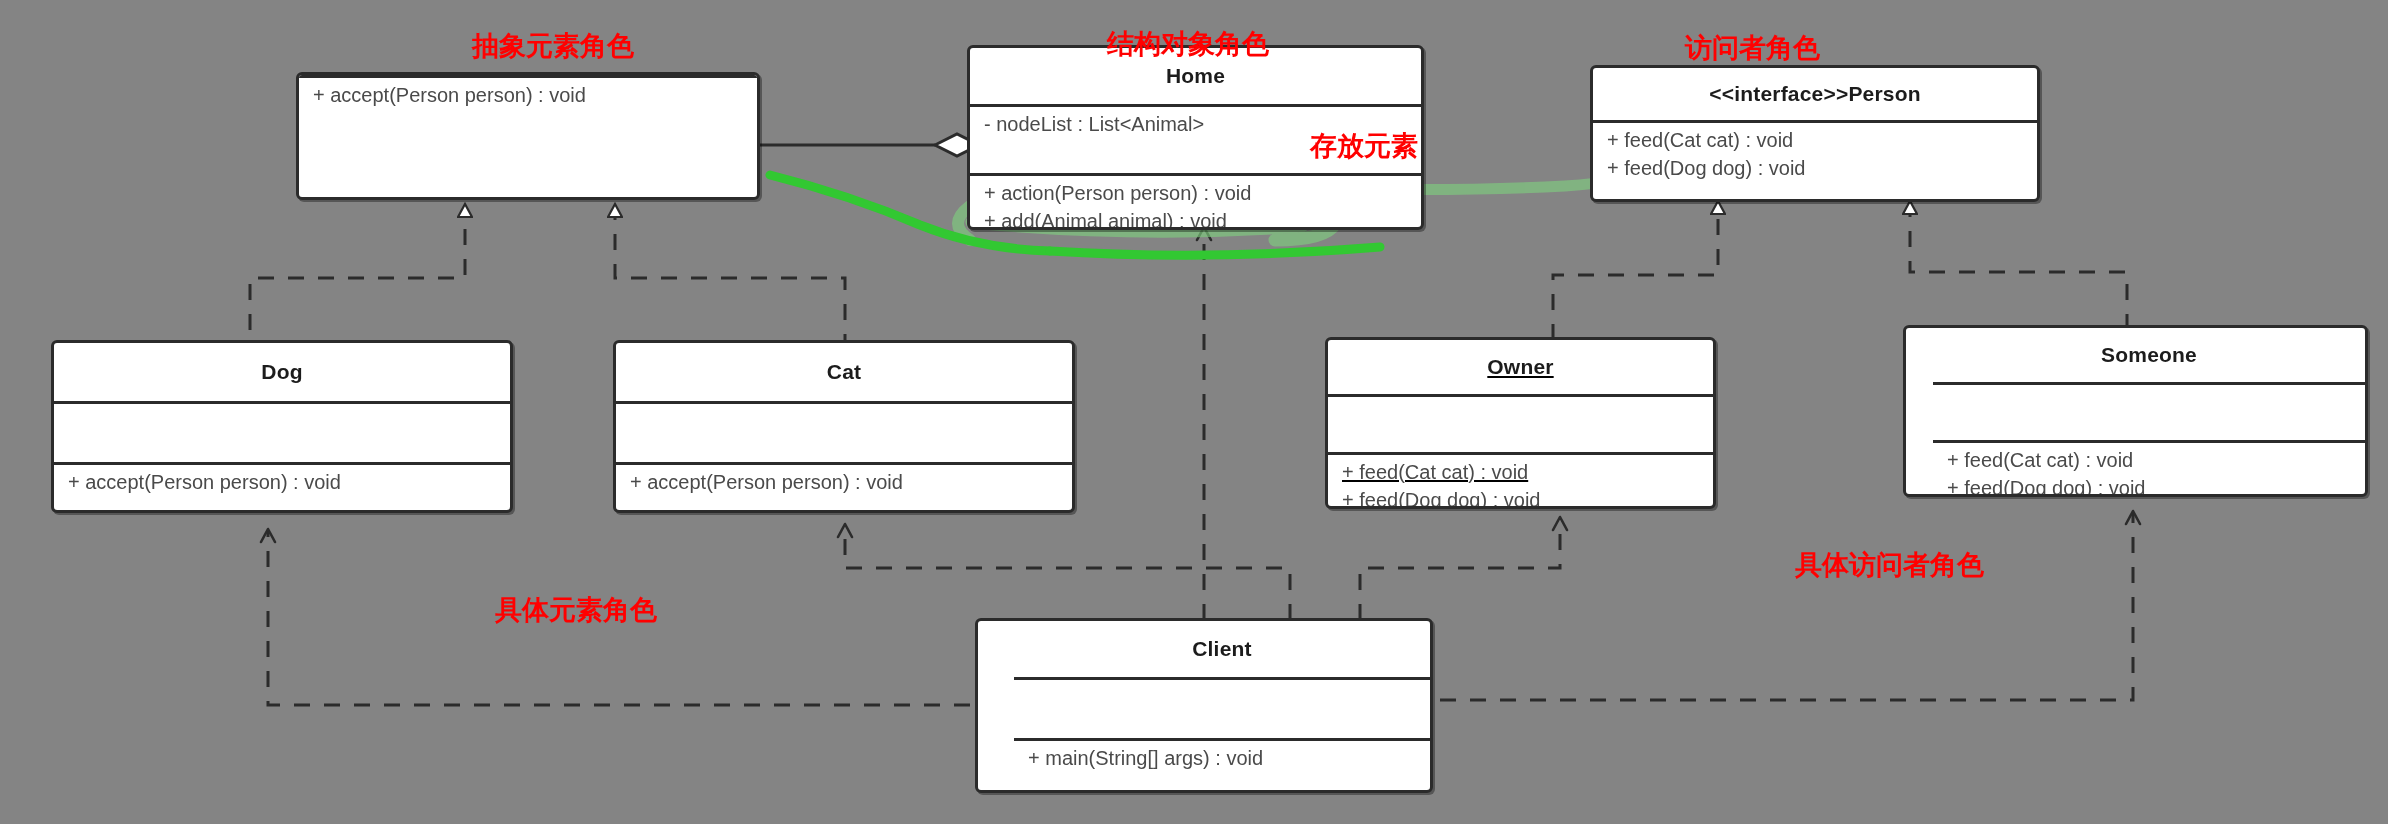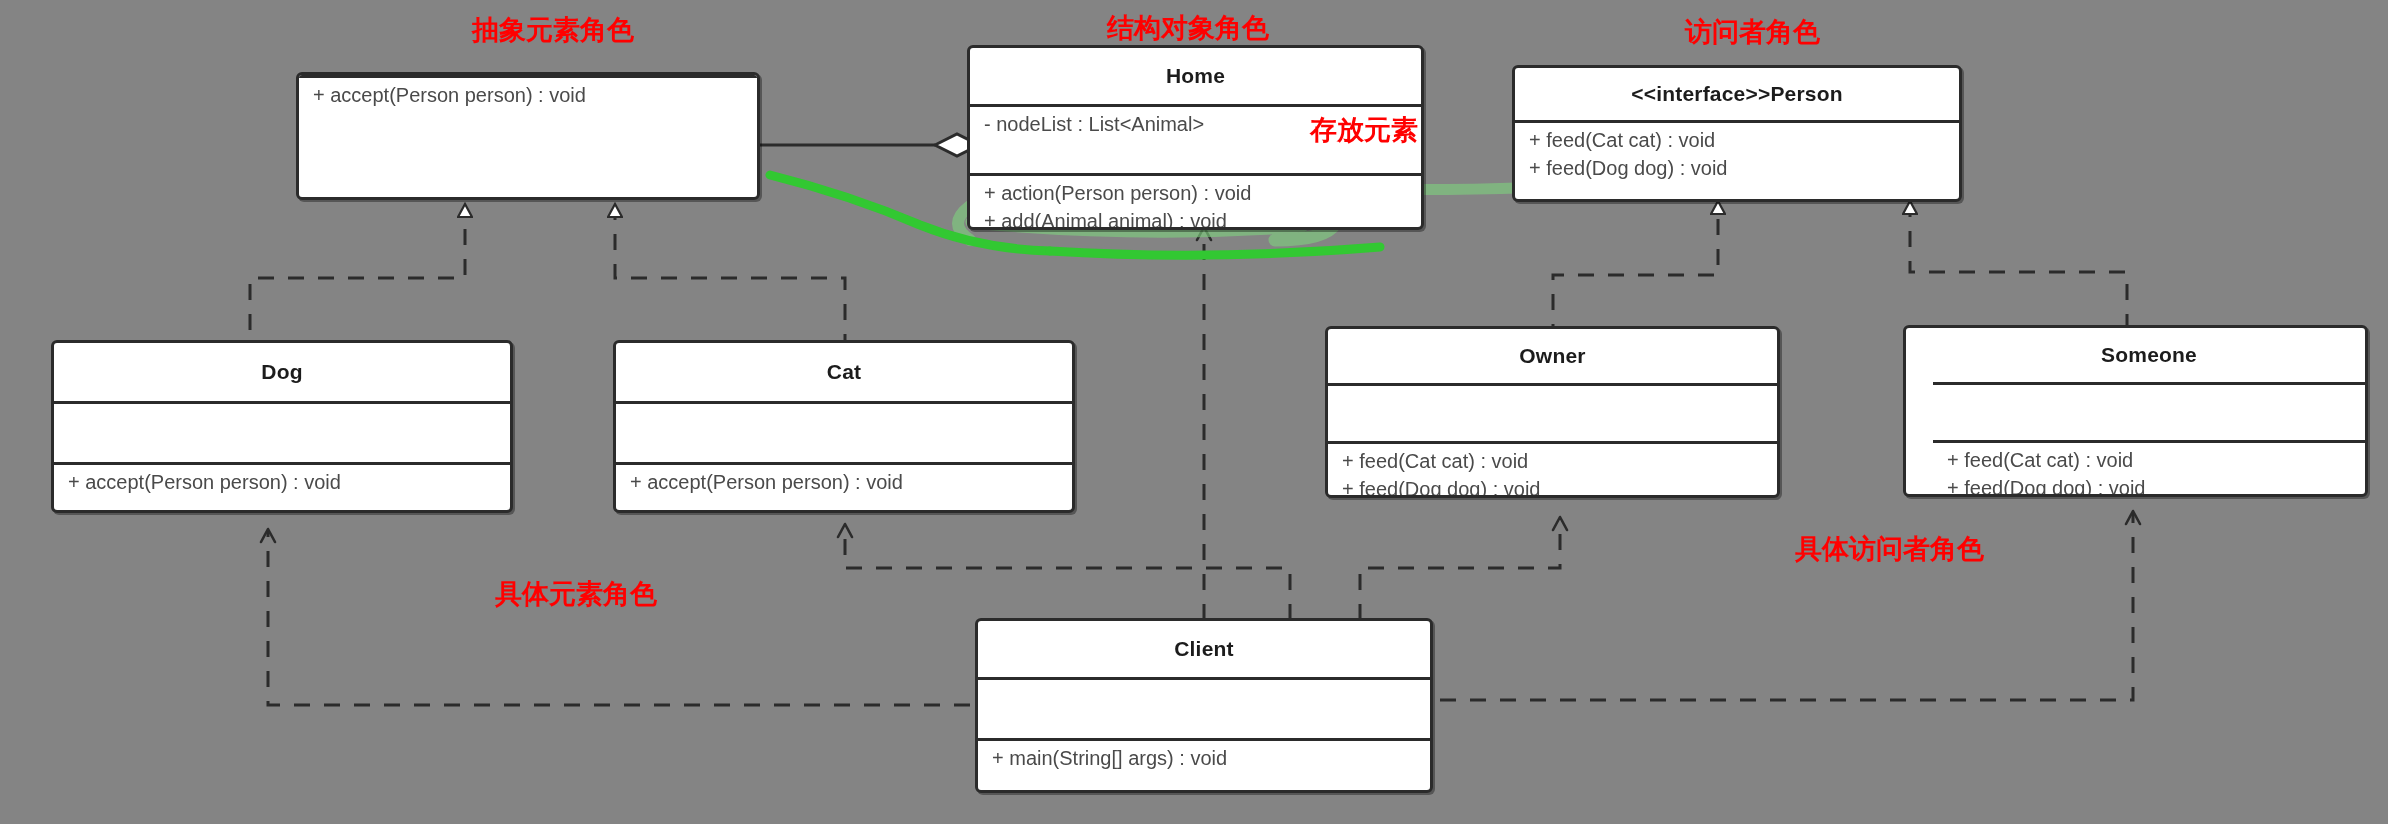--- a/index.html
+++ b/index.html
@@ -64,20 +64,21 @@
 
   
   .annot-red {
     position: absolute;
     color: #ff0000;
     font-size: 27px;
     font-weight: bold;
     font-family: "DejaVu Sans", sans-serif;
     white-space: nowrap;
     line-height: 1;
+    margin-top: 16px;
   }
 </style>
 </head>
 <body>
 
 <div id="canvas">
 
   <svg id="svg-layer" viewBox="0 0 2388 824" xmlns="http://www.w3.org/2000/svg">
     <defs>
       <marker id="hollowTri" markerWidth="16" markerHeight="16" refX="13" refY="8" orient="auto" markerUnits="userSpaceOnUse">
@@ -163,21 +164,21 @@
     <div class="uml-attrs" style="height:66px;">
       <div class="uml-row">- nodeList : List&lt;Animal&gt;</div>
     </div>
     <div class="uml-sep"></div>
     <div class="uml-methods">
       <div class="uml-row">+ action(Person person) : void</div>
       <div class="uml-row">+ add(Animal animal) : void</div>
     </div>
   </div>
 
-  <div class="uml-class" style="left:1512px; top:65px; width:450px; height:137px;">
+  <div class="uml-class" style="left:1590px; top:65px; width:450px; height:137px;">
     <div class="uml-title" style="height:52px;">&lt;&lt;interface&gt;&gt;Person</div>
     <div class="uml-sep"></div>
     <div class="uml-methods">
       <div class="uml-row">+ feed(Cat cat) : void</div>
       <div class="uml-row">+ feed(Dog dog) : void</div>
     </div>
   </div>
 
   <div class="uml-class" style="left:20px; top:340px; width:462px; height:173px;margin-left:31px;">
     <div class="uml-title" style="height:58px;">Dog</div>
@@ -192,21 +193,21 @@
   <div class="uml-class" style="left:613px; top:340px; width:462px; height:173px;">
     <div class="uml-title" style="height:58px;">Cat</div>
     <div class="uml-sep"></div>
     <div class="uml-attrs empty" style="height:58px;"></div>
     <div class="uml-sep"></div>
     <div class="uml-methods">
       <div class="uml-row">+ accept(Person person) : void</div>
     </div>
   </div>
 
-  <div class="uml-class" style="left:1325px; top:326px; width:455px; height:172px;">
+  <div class="uml-class" style="left:1325px; top:337px; width:391px; height:172px;text-decoration:underline;">
     <div class="uml-title" style="height:54px;">Owner</div>
     <div class="uml-sep"></div>
     <div class="uml-attrs empty" style="height:55px;"></div>
     <div class="uml-sep"></div>
     <div class="uml-methods">
       <div class="uml-row">+ feed(Cat cat) : void</div>
       <div class="uml-row">+ feed(Dog dog) : void</div>
     </div>
   </div>
 
@@ -214,21 +215,21 @@
     <div class="uml-title" style="height:54px;">Someone</div>
     <div class="uml-sep"></div>
     <div class="uml-attrs empty" style="height:55px;"></div>
     <div class="uml-sep"></div>
     <div class="uml-methods">
       <div class="uml-row">+ feed(Cat cat) : void</div>
       <div class="uml-row">+ feed(Dog dog) : void</div>
     </div>
   </div>
 
-  <div class="uml-class" style="left:975px; top:618px; width:458px; height:175px;">
+  <div class="uml-class" style="left:975px; top:618px; width:458px; height:175px;padding-left:36px;">
     <div class="uml-title" style="height:56px;">Client</div>
     <div class="uml-sep"></div>
     <div class="uml-attrs empty" style="height:58px;"></div>
     <div class="uml-sep"></div>
     <div class="uml-methods">
       <div class="uml-row">+ main(String[] args) : void</div>
     </div>
   </div>
 
   <div class="annot-red" style="left:472px; top:16px;">抽象元素角色</div>

